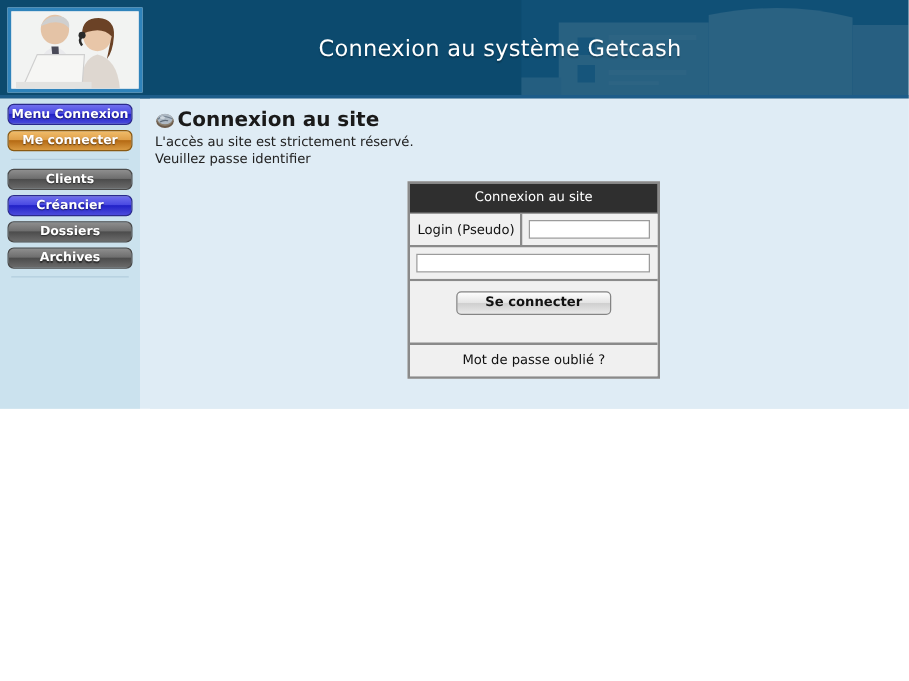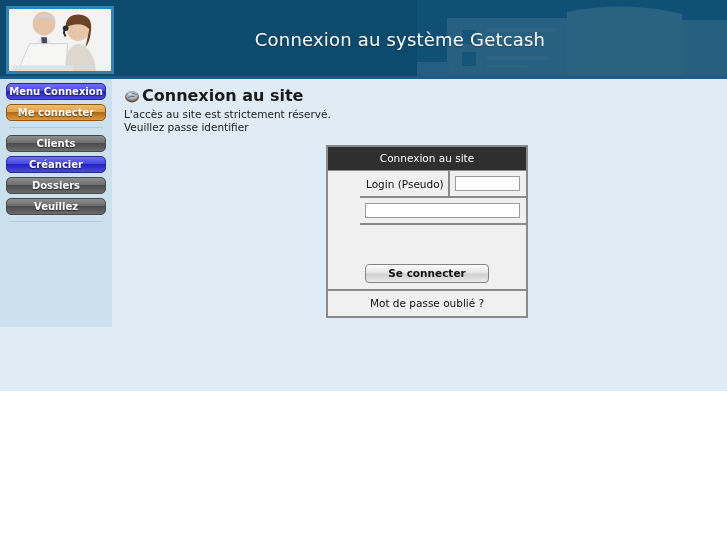--- a/index.html
+++ b/index.html
@@ -53,21 +53,21 @@
     background: #e9eef2;
     border: 3px solid #2f83bb;
     overflow: hidden;
   }
   .logo-photo svg { display:block; width:100%; height:100%; }
 
   
   .body-wrap {
     position: relative;
     width: 727px;
-    height: 312px;
+    height: 248px;
     background: #dfecf5;
   }
   .sidebar {
     position: absolute;
     left: 0; top: 0;
     width: 112px; height: 248px;
     background: #cbe2ee;
     padding: 4px 6px 0 6px;
   }
   .sbtn {
@@ -138,21 +138,21 @@
     font-family: "DejaVu Sans", sans-serif;
   }
   .login-title {
     background: #2f2f2f;
     color: #ffffff;
     font-size: 10.5px;
     text-align: center;
     padding: 5px 0 6px 0;
     border-bottom: 1px solid #8a8a8a;
   }
-  .login-row { display: flex; border-bottom: 2px solid #8a8a8a; margin-left: 32px; }
+  .login-row { display: flex; border-bottom: 2px solid #8a8a8a; }
   .login-row:last-child { border-bottom: none; }
   .lcell-label {
     width: 90px;
     padding: 6px 6px 6px 6px;
     font-size: 10.5px;
     color: #111;
     border-right: 2px solid #8a8a8a;
     background: #f0f0f0;
     white-space: nowrap;
     display:flex; align-items:center;
@@ -167,25 +167,24 @@
     width: 100%;
     height: 15px;
     border: 1px solid #9b9b9b;
     background: #ffffff;
     font-size: 10px;
     padding: 0 3px;
     outline: none;
     font-family: "DejaVu Sans", sans-serif;
   }
   .login-submit-row {
-    padding: 5px 0 6px 0;
+    padding: 5px 0 22px 0;
     text-align: center;
     background: #f0f0f0;
     border-bottom: 2px solid #8a8a8a;
-    margin-top: 32px;
   }
   .submit-btn {
     display: inline-block;
     min-width: 124px;
     padding: 2px 14px 3px 14px;
     font-size: 10.5px;
     font-weight: bold;
     color: #111;
     border: 1px solid #848484;
     border-radius: 4px;
@@ -255,21 +254,21 @@
         <div class="sbtn blue">Menu Connexion</div>
         <div class="sbtn orange">Me connecter</div>
       </div>
 
       <div class="sep"></div>
 
       <div>
         <div class="sbtn grey">Clients</div>
         <div class="sbtn blue">Créancier</div>
         <div class="sbtn grey">Dossiers</div>
-        <div class="sbtn grey">Veuillez</div>
+        <div class="sbtn grey">Archives</div>
       </div>
 
       <div class="sep"></div>
 
     </div>
 
     <div class="content">
 
       <div class="page-head">
         <svg class="globe-icon" viewBox="0 0 16 16">

